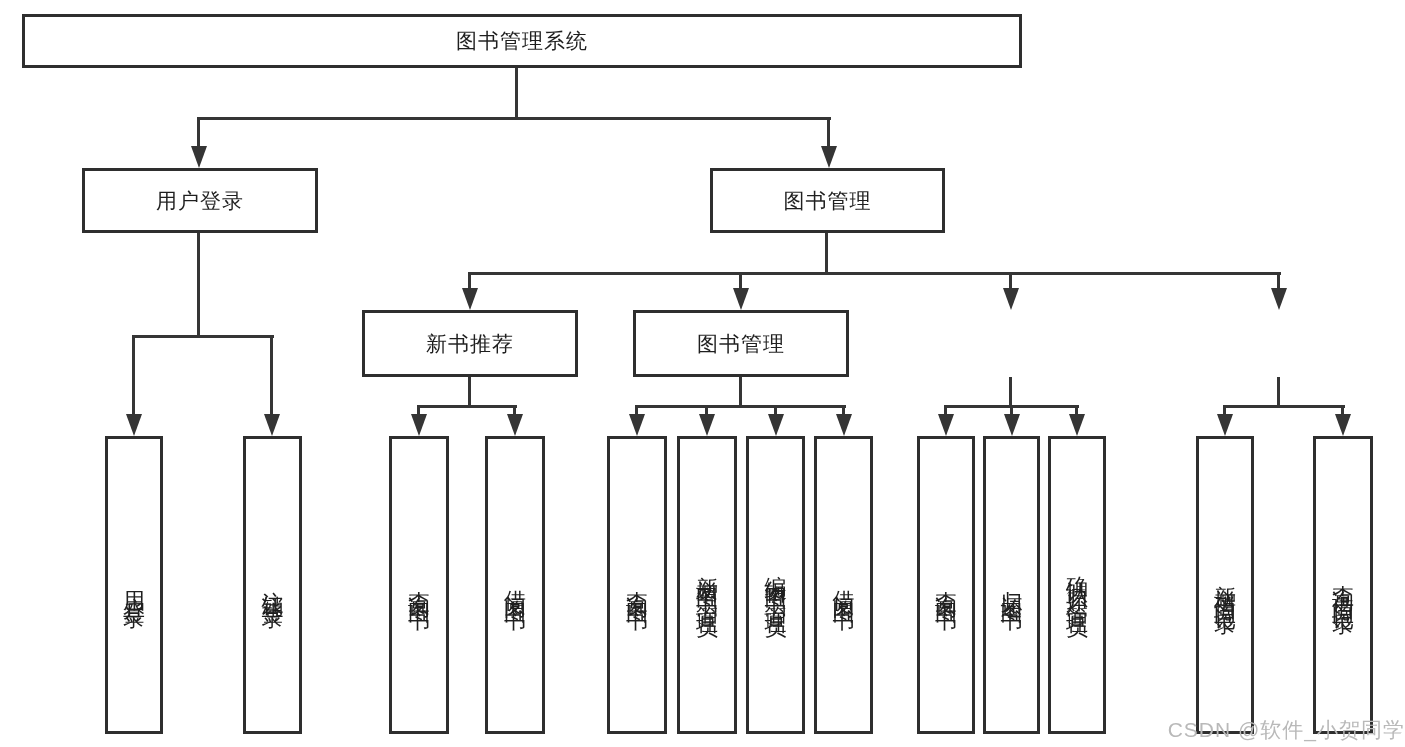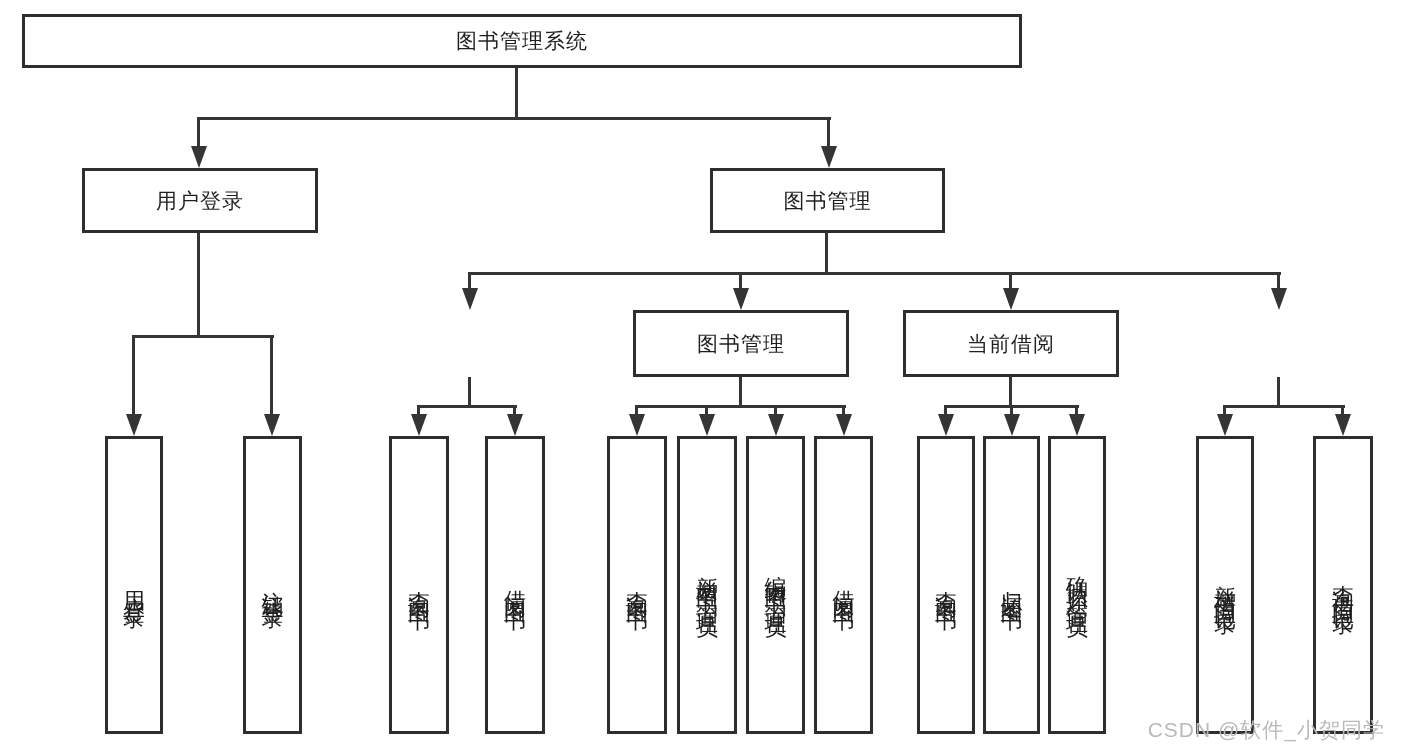--- a/index.html
+++ b/index.html
@@ -21,21 +21,21 @@
     font-size:22px;letter-spacing:6px;line-height:1;white-space:nowrap;
   }
   .vline{position:absolute;width:3px;background:#353535;}
   .hline{position:absolute;height:3px;background:#353535;}
   .arrow{
     position:absolute;width:0;height:0;
     border-left:8px solid transparent;border-right:8px solid transparent;
     border-top:22px solid #353535;
   }
   .watermark{
-    position:absolute;right:20px;bottom:3px;color:#b9b9b9;font-size:21px;
+    position:absolute;right:0;bottom:3px;color:#b9b9b9;font-size:21px;
     letter-spacing:1px;z-index:5;
   }
 </style>
 </head>
 <body>
 
 <div id="stage">
 
   <div class="node" style="left:22px;top:14px;width:1000px;height:54px;">
     <span>图书管理系统</span>
@@ -66,25 +66,25 @@
   <div class="hline" style="left:468px;top:272px;width:813px;"></div>
   <div class="vline" style="left:468px;top:272px;height:16px;"></div>
   <div class="arrow" style="left:462px;top:288px;"></div>
   <div class="vline" style="left:739px;top:272px;height:16px;"></div>
   <div class="arrow" style="left:733px;top:288px;"></div>
   <div class="vline" style="left:1009px;top:272px;height:16px;"></div>
   <div class="arrow" style="left:1003px;top:288px;"></div>
   <div class="vline" style="left:1277px;top:272px;height:16px;"></div>
   <div class="arrow" style="left:1271px;top:288px;"></div>
 
+  <div class="node" style="left:362px;top:310px;width:216px;height:67px;">
+    <span>新书推荐</span>
+  </div>
   <div class="node" style="left:633px;top:310px;width:216px;height:67px;">
     <span>图书管理</span>
-  </div>
-  <div class="node" style="left:903px;top:310px;width:216px;height:67px;">
-    <span>当前借阅</span>
   </div>
 
   <div class="vline" style="left:468px;top:377px;height:28px;"></div>
   <div class="hline" style="left:417px;top:405px;width:100px;"></div>
   <div class="vline" style="left:417px;top:405px;height:9px;"></div>
   <div class="arrow" style="left:411px;top:414px;"></div>
   <div class="vline" style="left:513px;top:405px;height:9px;"></div>
   <div class="arrow" style="left:507px;top:414px;"></div>
 
   <div class="vline" style="left:739px;top:377px;height:28px;"></div>

